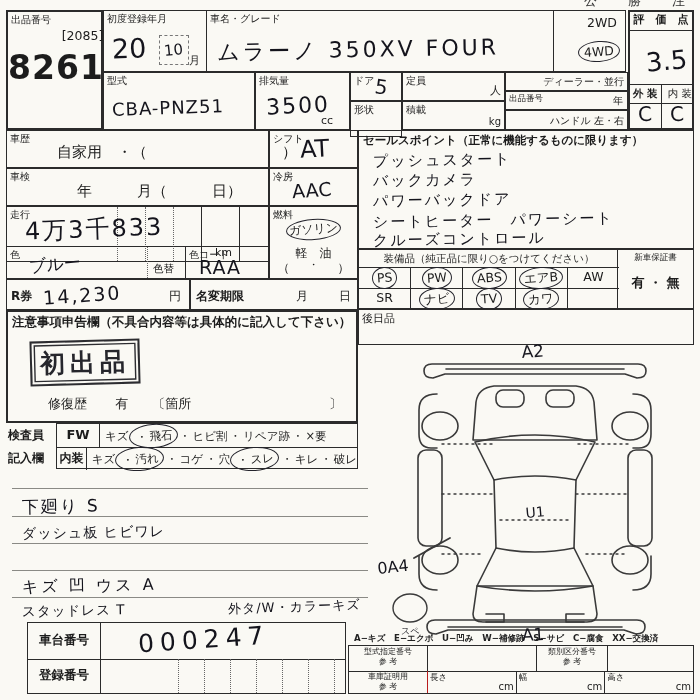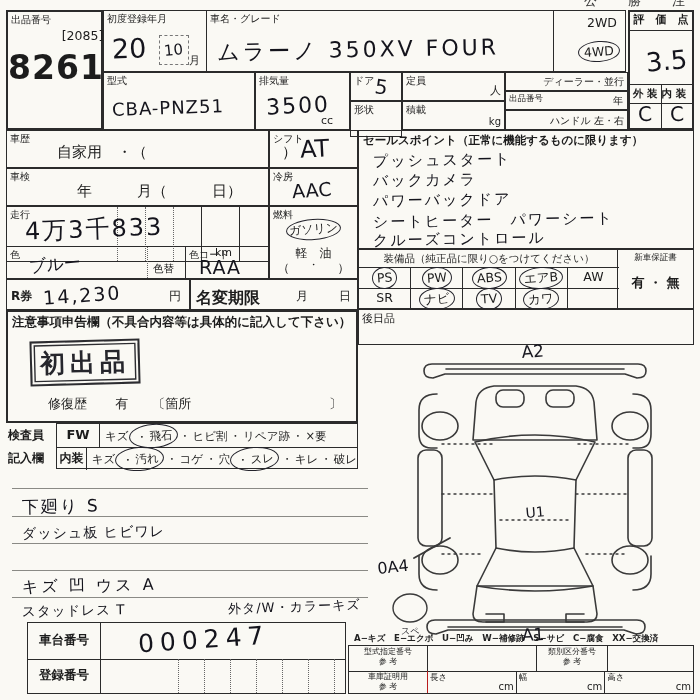--- a/index.html
+++ b/index.html
@@ -54,21 +54,21 @@
     <div style="position:absolute;top:30px;right:5px;font-size:12.5px;">
       <span class="circled" style="padding:2px 5px;">4WD</span>
     </div>
   </div>
 
   <div class="box bbold" style="left:628px;top:10px;width:66px;height:120px;">
     <div style="position:absolute;top:0;left:0;right:0;height:18px;border-bottom:1.3px solid #2b2b2b;text-align:center;font-size:11px;font-weight:bold;">評　価　点</div>
     <span class="hw" style="left:16px;top:34px;font-size:26px;transform:rotate(-5deg);">3.5</span>
     <div style="position:absolute;top:72px;left:0;right:0;height:18px;border-top:1.3px solid #2b2b2b;border-bottom:1.3px solid #2b2b2b;display:flex;">
       <div style="flex:1;text-align:center;font-size:10.5px;font-weight:bold;border-right:1.3px solid #2b2b2b;line-height:17px;">外 装</div>
-      <div style="flex:1;text-align:left;font-size:10.5px;font-weight:bold;line-height:17px;">内 装</div>
+      <div style="flex:1;text-align:right;font-size:10.5px;font-weight:normal;line-height:17px;">内 装</div>
     </div>
     <div style="position:absolute;top:90px;left:0;right:0;bottom:0;display:flex;">
       <div style="flex:1;text-align:center;border-right:1.3px solid #2b2b2b;">
         <span class="hw" style="position:static;font-size:20px;display:inline-block;transform:rotate(-4deg);">C</span>
       </div>
       <div style="flex:1;text-align:center;">
         <span class="hw" style="position:static;font-size:20px;display:inline-block;transform:rotate(-4deg);">C</span>
       </div>
     </div>
   </div>
@@ -161,21 +161,21 @@
     <span style="position:absolute;left:182px;top:1px;font-size:10px;">色コード</span>
     <span class="hw" style="left:192px;top:9px;font-size:19px;letter-spacing:1px;">RAA</span>
   </div>
 
   <div class="box" style="left:6px;top:279px;width:184px;height:31px;">
     <span style="position:absolute;left:4px;top:8px;font-size:12px;font-weight:bold;">R券</span>
     <span class="hw" style="left:36px;top:4px;font-size:19px;letter-spacing:2px;transform:rotate(-4deg);">14,230</span>
     <span style="position:absolute;right:8px;top:8px;font-size:12px;">円</span>
   </div>
   <div class="box" style="left:190px;top:279px;width:168px;height:31px;">
-    <span style="position:absolute;left:5px;top:8px;font-size:16px;font-weight:bold;">名変期限</span>
+    <span style="position:absolute;left:5px;top:8px;font-size:12px;font-weight:bold;">名変期限</span>
     <span style="position:absolute;left:105px;top:8px;font-size:12px;">月</span>
     <span style="position:absolute;right:6px;top:8px;font-size:12px;">日</span>
   </div>
 
   <div class="box" style="left:358px;top:130px;width:336px;height:119px;">
     <div style="position:absolute;top:2px;left:4px;font-size:11.5px;font-weight:bold;white-space:nowrap;">セールスポイント（正常に機能するものに限ります）</div>
     <div class="hw" style="left:14px;top:20px;font-size:15px;letter-spacing:2px;transform:rotate(-1deg);">プッシュスタート</div>
     <div class="hw" style="left:14px;top:40px;font-size:15px;letter-spacing:2px;transform:rotate(-1deg);">バックカメラ</div>
     <div class="hw" style="left:14px;top:60px;font-size:15px;letter-spacing:2px;transform:rotate(-1deg);">パワーバックドア</div>
     <div class="hw" style="left:14px;top:80px;font-size:15px;letter-spacing:2px;transform:rotate(-1deg);">シートヒーター　パワーシート</div>

